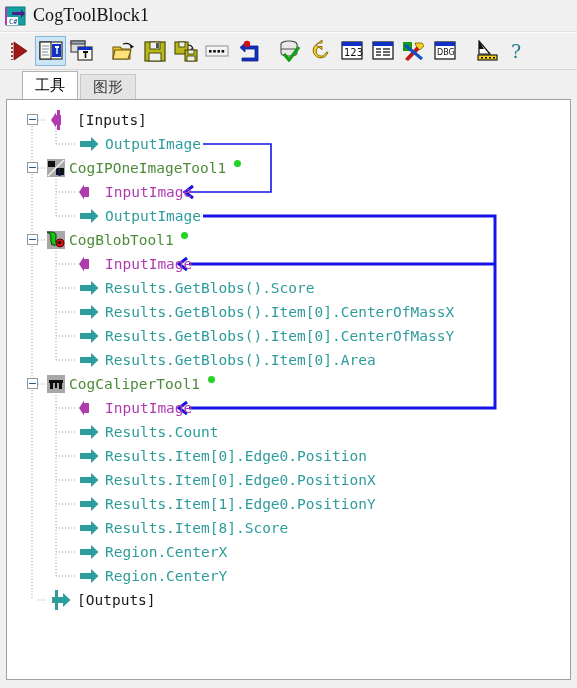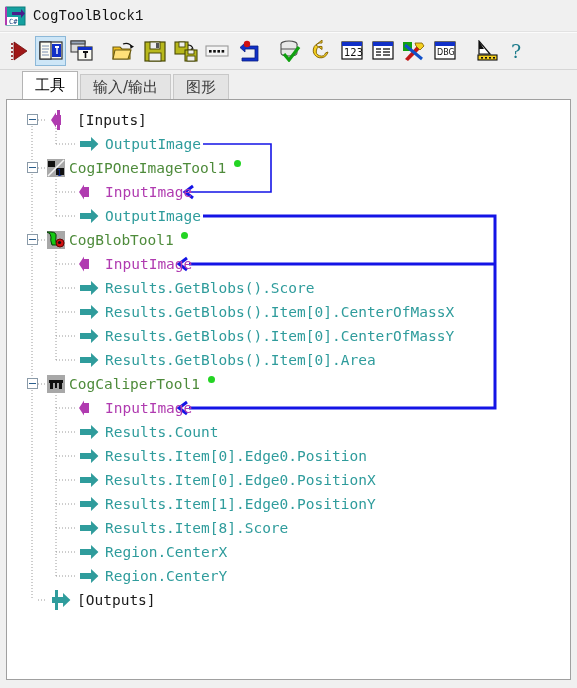--- a/index.html
+++ b/index.html
@@ -12,22 +12,22 @@
   }
 
   
   #titlebar{
     height:32px; background:#f0f0f0;
     display:flex; align-items:center; padding-left:5px;
     border-bottom:1px solid #e2e2e2;
   }
   #app-icon{ width:22px; height:22px; position:relative; flex:0 0 auto; margin-right:6px;}
   #title-text{
-    font-size:14px; color:#111; letter-spacing:0.1px;
-    font-family:Liberation Mono, monospace;
+    font-size:18px; color:#111; letter-spacing:0.1px;
+    font-family:Liberation Serif, serif;
   }
 
   
   #toolbar{
     height:38px; background:#f0f0f0;
     border-top:1px solid #fbfbfb;
     border-bottom:1px solid #d6d6d6;
     display:flex; align-items:center;
     padding:0 4px;
   }
@@ -280,23 +280,20 @@
   <div class="tb">
     <svg width="18" height="22" viewBox="0 0 18 22">
       <text x="2" y="18" font-size="19" font-family="DejaVu Serif, serif" fill="#1a7a8a">?</text>
     </svg>
   </div>
 </div>
 
 <div id="tabstrip">
   <div class="tab active">
     <span>工具</span>
-  </div>
-  <div class="tab">
-    <span>输入/输出</span>
   </div>
   <div class="tab">
     <span>图形</span>
   </div>
 </div>
 
 <div id="panel">
   <svg id="wires" width="575" height="579" style="position:absolute;left:0;top:0;pointer-events:none;">
       <line x1="25" y1="20" x2="25" y2="500" stroke="#9a9a9a" stroke-width="1" stroke-dasharray="1,2"></line>
       <line x1="31" y1="20" x2="40" y2="20" stroke="#9a9a9a" stroke-width="1" stroke-dasharray="1,2"></line>

